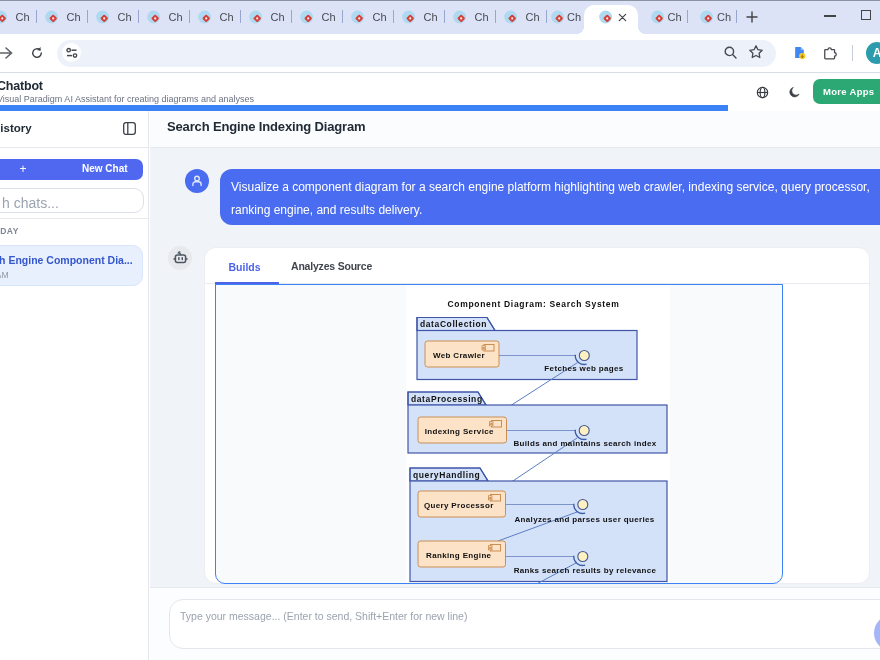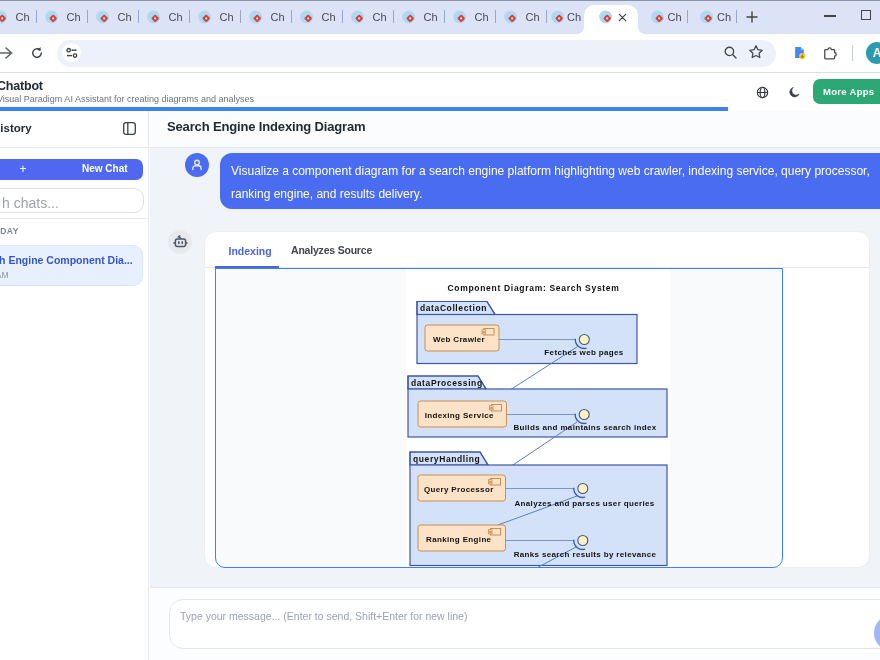--- a/index.html
+++ b/index.html
@@ -197,21 +197,21 @@
     </svg>
 
   <svg class="abs" style="left:822px;top:10px;" width="15.5" height="15.5" viewBox="0 0 18 18">
       <path d="M3.2 16.4 V7.4 a0.9 0.9 0 0 1 0.9 -0.9 h2.9 a1.9 1.9 0 1 1 3.8 0 h2.9 a0.9 0.9 0 0 1 0.9 0.9 v2.7 a1.9 1.9 0 1 1 0 3.9 v2.4 a0.9 0.9 0 0 1 -0.9 0.9 H4.1 a0.9 0.9 0 0 1 -0.9 -0.9 z" fill="none" stroke="#45484d" stroke-width="1.5" stroke-linejoin="round"></path>
     </svg>
   <div class="abs" style="left:852px;top:11px;width:1px;height:16px;background:#c6cdd9;"></div>
 
   <div class="abs" style="left:866px;top:8px;width:22px;height:22px;border-radius:50%;background:#2a9cad;color:#fff;font-size:12px;font-weight:bold;text-align:center;line-height:22px;">A</div>
 </div>
 
-<div class="abs" id="appheader" style="left:0;top:74px;width:728px;height:37px;background:#fff;border-bottom:4px solid #3b82f6;">
+<div class="abs" id="appheader" style="left:0;top:74px;width:728px;height:37px;background:#fff;border-bottom:6px solid #3b82f6;">
   <div class="abs" style="left:-3px;top:4.5px;font-size:12.5px;font-weight:bold;color:#212b36;letter-spacing:-0.2px;">Chatbot</div>
   <div class="abs" style="left:-3px;top:19.5px;font-size:9px;color:#6b7280;">Visual Paradigm AI Assistant for creating diagrams and analyses</div>
 
   <svg class="abs" style="left:756px;top:12px;" width="13" height="13" viewBox="0 0 15 15">
       <circle cx="7.5" cy="7.5" r="6" fill="none" stroke="#35393f" stroke-width="1.3"></circle>
       <ellipse cx="7.5" cy="7.5" rx="2.7" ry="6" fill="none" stroke="#35393f" stroke-width="1.3"></ellipse>
       <path d="M1.5 7.5 h12" stroke="#35393f" stroke-width="1.3"></path>
     </svg>
 
   <svg class="abs" style="left:787.5px;top:12px;" width="13" height="13" viewBox="0 0 15 15">
@@ -247,41 +247,41 @@
     <span class="abs" style="left:36.8px;top:24px;color:#8d95a3;font-size:8.5px;">AM</span>
   </div>
 </div>
 
 <div class="abs" id="main" style="left:150px;top:111px;width:730px;height:549px;background:#f0f3f8;">
 
   <div class="abs" style="left:0;top:0;width:730px;height:37px;background:#fbfcfd;border-bottom:1px solid #e6e8ee;">
     <div class="abs" style="left:17px;top:7.5px;font-size:13px;font-weight:bold;color:#212b36;letter-spacing:-0.15px;">Search Engine Indexing Diagram</div>
   </div>
 
-  <div class="abs" id="chat" style="left:0;top:22px;width:730px;height:438px;overflow:hidden;">
+  <div class="abs" id="chat" style="left:0;top:38px;width:730px;height:438px;overflow:hidden;">
 
     <div class="abs" style="left:35px;top:20px;width:24px;height:24px;border-radius:50%;background:#4a6cf0;"></div>
     <svg class="abs" style="left:40px;top:25px;" width="14" height="14" viewBox="0 0 14 14">
         <circle cx="7" cy="4.6" r="2.3" fill="none" stroke="#dfe6fd" stroke-width="1.4"></circle>
         <path d="M2.9 11.6 v-1.2 a2.6 2.6 0 0 1 2.6 -2.6 h3 a2.6 2.6 0 0 1 2.6 2.6 v1.2" fill="none" stroke="#dfe6fd" stroke-width="1.4" stroke-linecap="round"></path>
       </svg>
 
     <div class="abs" style="left:70px;top:20px;width:680px;height:56px;background:#4a6cf0;border-radius:12px;color:#fff;font-size:12px;padding:7px 0 0 11px;line-height:23.3px;">Visualize a component diagram for a search engine platform highlighting web crawler, indexing service, query processor,<br>ranking engine, and results delivery.</div>
 
     <div class="abs" style="left:18px;top:97px;width:24px;height:24px;border-radius:50%;background:#e7e9ed;"></div>
     <svg class="abs" style="left:22.5px;top:101px;" width="15" height="15" viewBox="0 0 15 15">
         <rect x="2.4" y="5" width="10.2" height="7.4" rx="2" fill="none" stroke="#4b5563" stroke-width="1.5"></rect>
         <path d="M1.2 7.9 v2.2 M13.8 7.9 v2.2" stroke="#4b5563" stroke-width="1.2" fill="none"></path>
         <rect x="5.1" y="7" width="1.5" height="3.2" rx="0.75" fill="#4b5563"></rect>
         <rect x="8.5" y="7" width="1.5" height="3.2" rx="0.75" fill="#4b5563"></rect>
         <path d="M7.7 5 Q7.7 2.9 5.3 2.9 Q6 1.7 7.4 2" fill="none" stroke="#4b5563" stroke-width="1.2"></path>
       </svg>
 
     <div class="abs" id="card" style="left:54px;top:98px;width:666px;height:337px;background:#fff;border:1px solid #eceef3;border-radius:12px;">
-      <span class="abs" style="left:23.5px;top:12.5px;color:#4d63e8;font-size:10.5px;font-weight:bold;">Indexing</span>
+      <span class="abs" style="left:23.5px;top:12.5px;color:#4d63e8;font-size:10.5px;font-weight:bold;">Builds</span>
       <span class="abs" style="left:86px;top:12px;color:#41454e;font-size:10.5px;font-weight:bold;letter-spacing:-0.2px;">Analyzes Source</span>
       <div class="abs" style="left:0px;top:35px;width:666px;height:1px;background:#e7eaef;"></div>
       <div class="abs" style="left:10px;top:34px;width:64px;height:2.5px;background:#4d63e8;"></div>
 
       <div class="abs" id="viewport" style="left:10px;top:36px;width:568px;height:300px;background:#f8fafc;border:1px solid #3b82f6;border-radius:0 0 10px 10px;overflow:hidden;">
         <div class="abs" style="left:190px;top:0;width:264px;height:300px;background:#fff;" id="puml">
             <svg width="264" height="300" viewBox="0 0 264 300" style="position:absolute;left:0;top:0;font-family:'Liberation Sans', sans-serif;">
               <text x="127.5" y="22" font-size="8.5" font-weight="bold" fill="#111" text-anchor="middle" letter-spacing="0.7">Component Diagram: Search System</text>
               <path d="M11 45.5 V32.5 H81 L89 45.5 Z" fill="#d4e2f9" stroke="#3e55a8" stroke-width="1.2"></path>
               <rect x="11" y="45.5" width="220" height="49.0" fill="#d4e2f9" stroke="#3e55a8" stroke-width="1.2"></rect>

